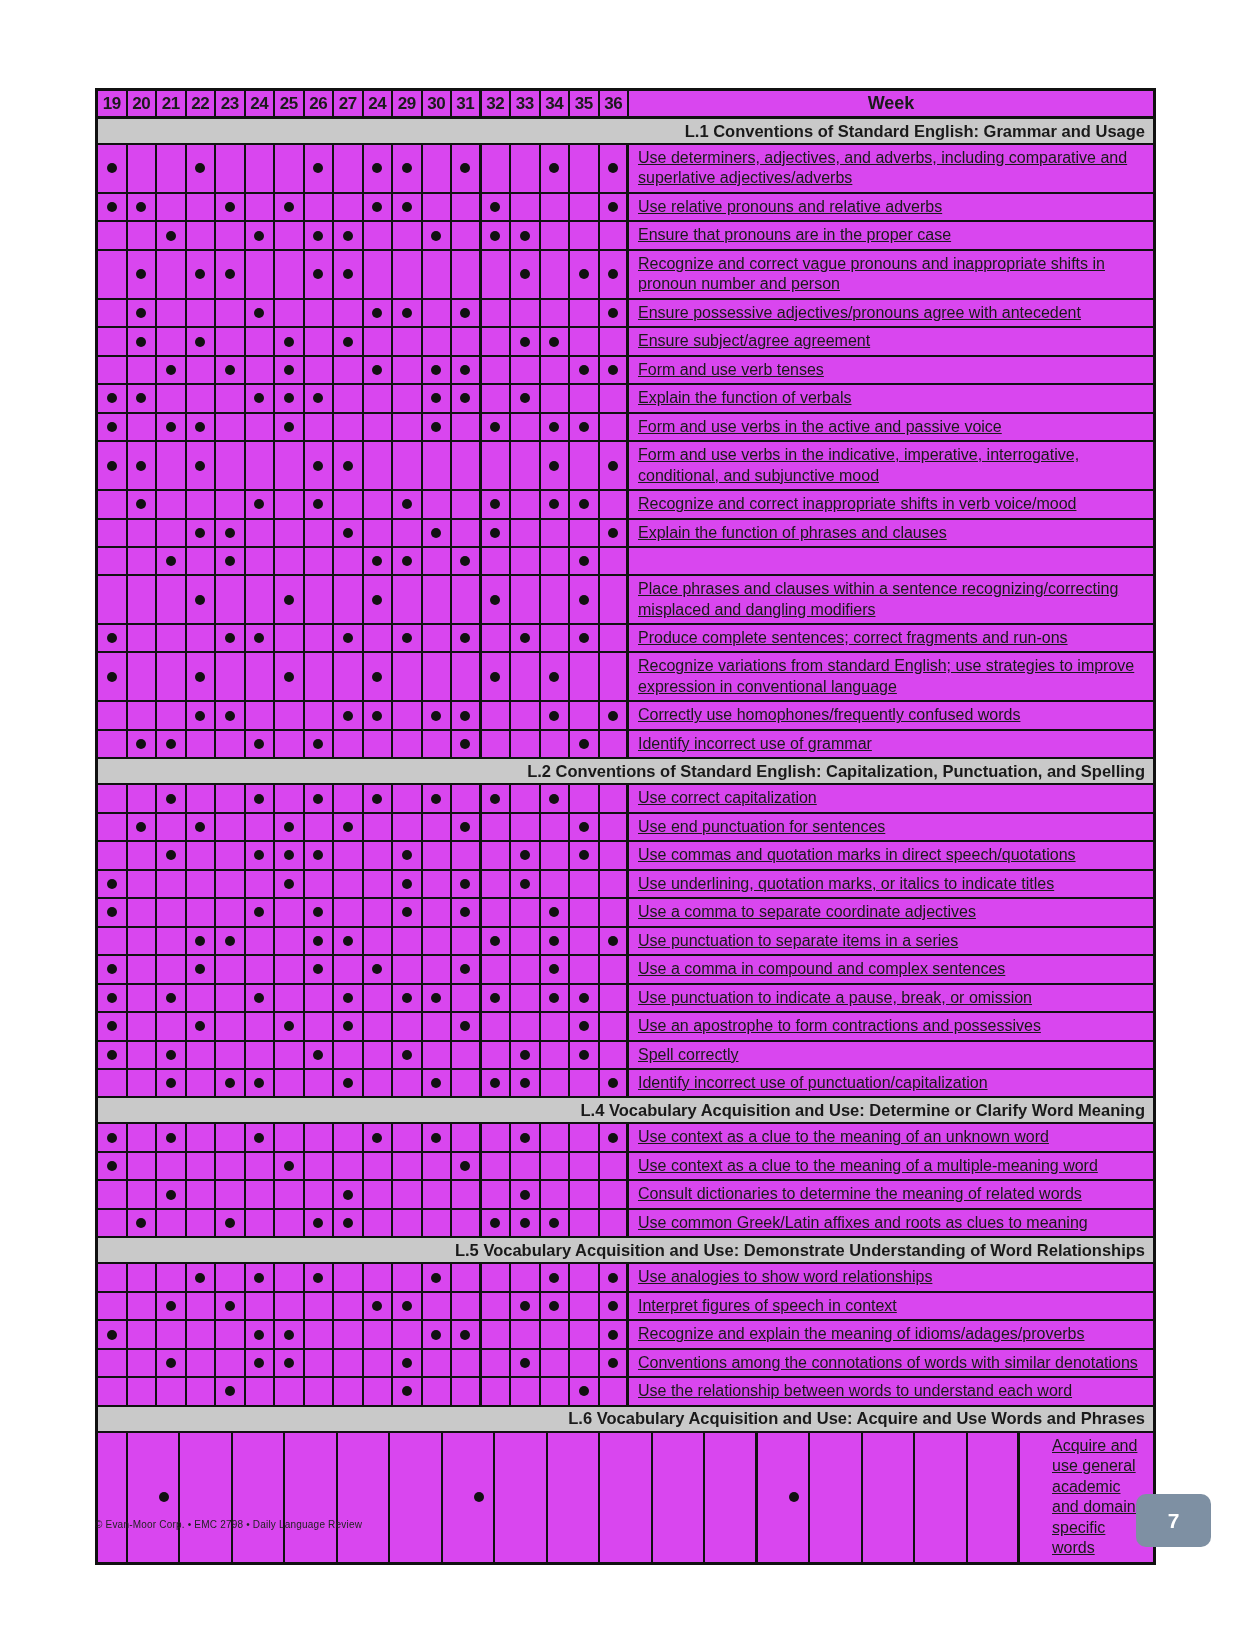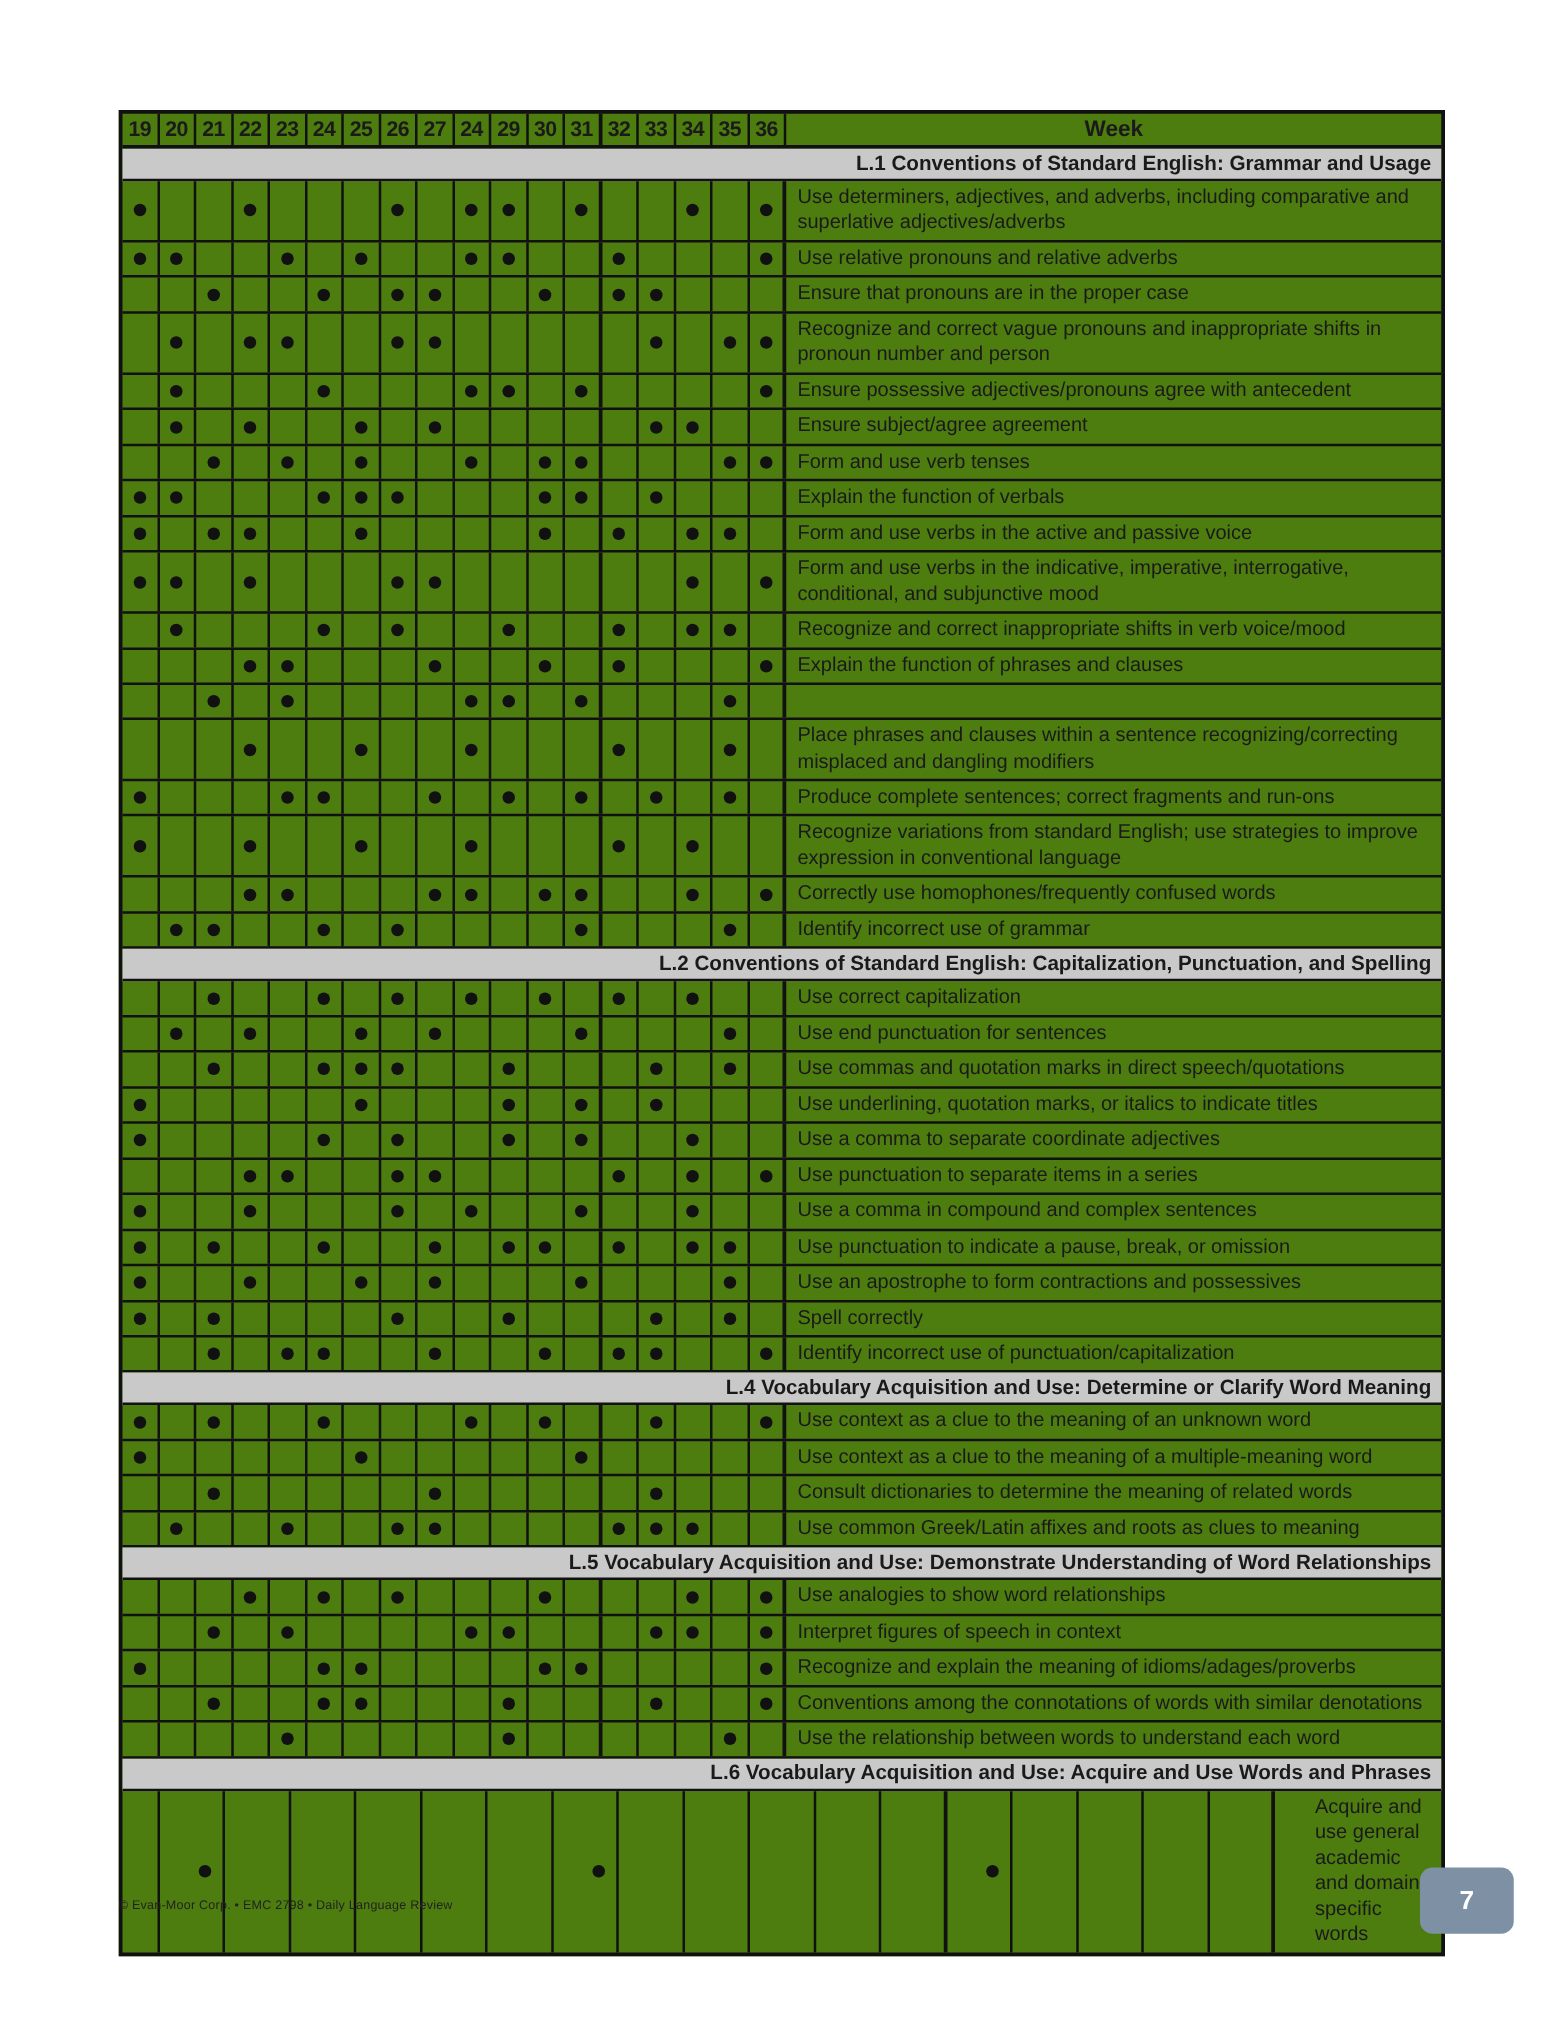--- a/index.html
+++ b/index.html
@@ -3,21 +3,21 @@
 <meta charset="utf-8">
 <style>
   * { margin:0; padding:0; box-sizing:border-box; }
   html,body { background:#ffffff; }
   body {
     width:1253px; height:1628px; position:relative;
     font-family:"Liberation Sans", sans-serif; color:#1a1a1a;
   }
   .corr-table {
     position:absolute; left:95px; top:88px; width:1061px;
-    border:3px solid #111; background:#4d7c0f;
+    border:3px solid #111; background:#d946ef;
   }
   .hdr-row { display:flex; border-bottom:3px solid #111; }
   .week-num {
     flex:0 0 29.5px; height:25px; border-right:2px solid #111;
     display:flex; align-items:center; justify-content:center;
     font-weight:bold; font-size:17px; letter-spacing:-0.5px;
   }
   .week-label-cell {
     flex:1; display:flex; align-items:center; justify-content:center;
     font-weight:bold; font-size:18px;
@@ -32,21 +32,21 @@
   .t-row:last-child { border-bottom:none; }
   .dot-cell {
     flex:0 0 29.5px; border-right:2px solid #111;
     display:flex; align-items:center; justify-content:center;
   }
   .dot-cell.qbreak { border-right-width:3px; }
   .dot-cell.lastcol { border-right-width:3px; }
   .dot { width:10px; height:10px; border-radius:50%; background:#111; }
   .skill-text {
     flex:1; display:flex; align-items:center;
-    font-size:16px; line-height:1.28; padding:3px 8px 3px 9px;
+    font-size:16px; line-height:1.28; padding:3px 8px 3px 9px;text-decoration:underline;
   }
   .copyright {
     position:absolute; left:95px; top:1519px;
     font-size:10px; color:#222; letter-spacing:0.2px;
   }
   .page-tab {
     position:absolute; left:1136px; top:1494px; width:75px; height:53px;
     background:var(--tab-bg,#7e90a3); border-radius:10px;
     display:flex; align-items:center; justify-content:center;
     color:#fff; font-size:21px; font-weight:bold;

